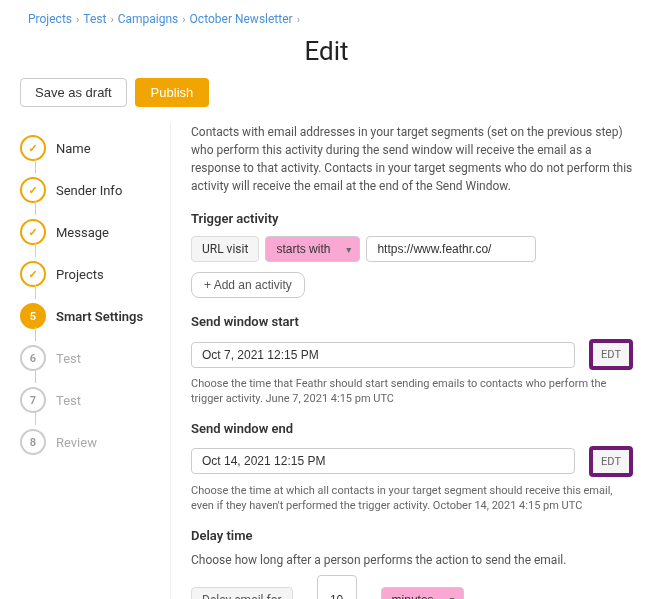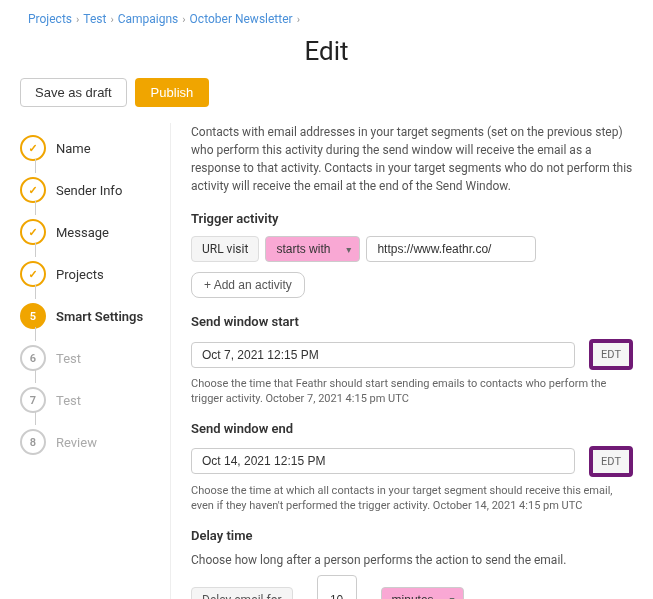--- a/index.html
+++ b/index.html
@@ -171,21 +171,21 @@
       <input class="trigger-input" type="text" value="https://www.feathr.co/" style="">
     </div>
 
     <button class="add-activity-btn">+ Add an activity</button>
 
     <div class="section-title">Send window start</div>
     <div class="datetime-row">
       <input class="datetime-field" type="text" value="Oct 7, 2021 12:15 PM" style="">
       <span class="timezone-badge">EDT</span>
     </div>
-    <p class="helper-text">Choose the time that Feathr should start sending emails to contacts who perform the trigger activity. October 7, 2021 4:15 pm UTC</p>
+    <p class="helper-text">Choose the time that Feathr should start sending emails to contacts who perform the trigger activity. June 7, 2021 4:15 pm UTC</p>
 
     <div class="section-title">Send window end</div>
     <div class="datetime-row">
       <input class="datetime-field" type="text" value="Oct 14, 2021 12:15 PM" style="">
       <span class="timezone-badge">EDT</span>
     </div>
     <p class="helper-text">Choose the time at which all contacts in your target segment should receive this email, even if they haven't performed the trigger activity. October 14, 2021 4:15 pm UTC</p>
 
     <div class="delay-section">
       <div class="section-title">Delay time</div>

